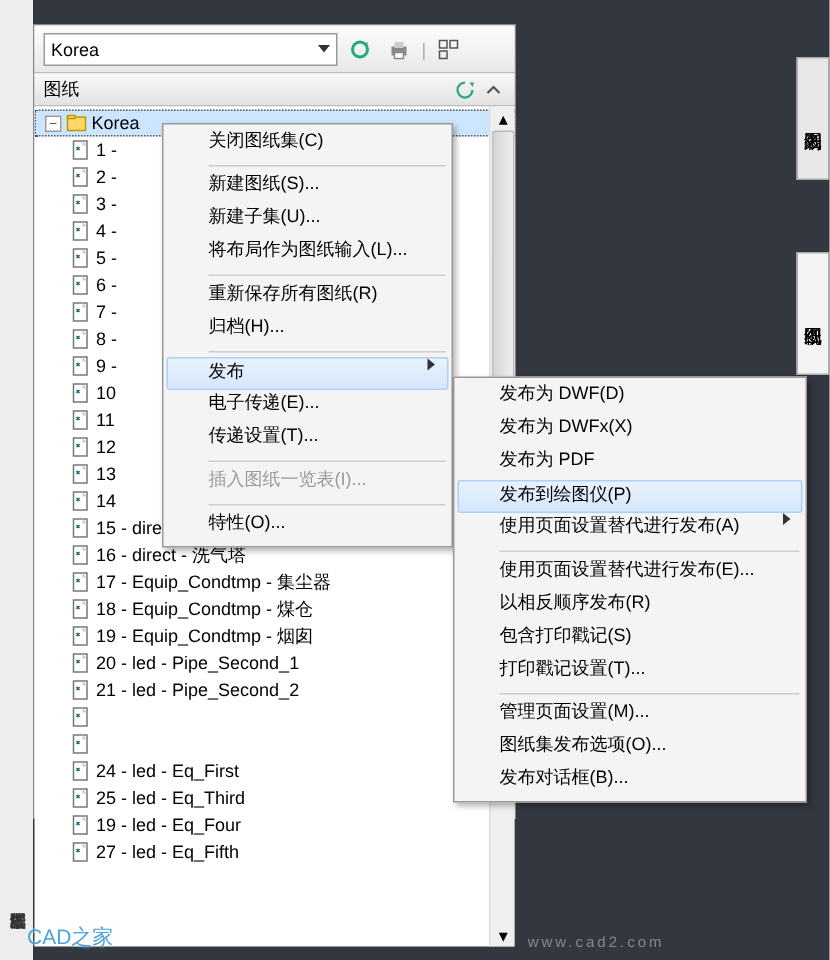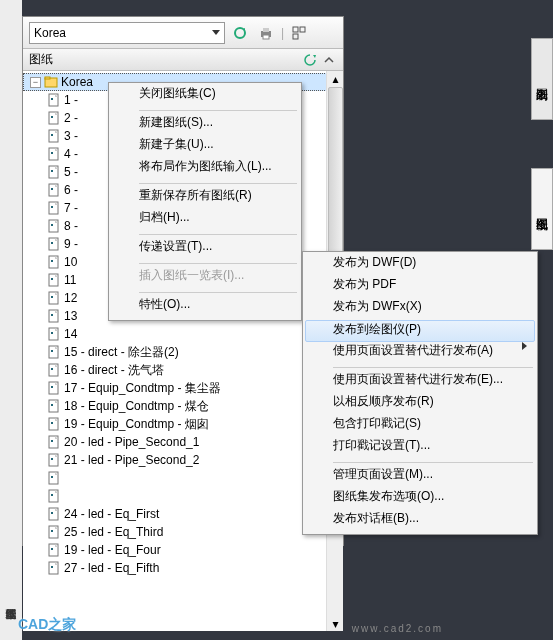--- a/index.html
+++ b/index.html
@@ -25,21 +25,21 @@
 .ctx-menu .mi{height:22px;display:flex;padding:0 24px 0 28px;position:relative;white-space:nowrap}
 .ctx-menu .mi.hover{background:linear-gradient(#e9f2fc,#d4e7fb);border:1px solid #aecff7;border-radius:2px;padding:0 23px 0 27px}
 .ctx-menu .mi.disabled{color:#9a9a9a}
 .ctx-menu .sep{height:1px;background:#ccc;margin:3px 2px 3px 28px}
 .ctx-menu .mi .arrow{position:absolute;right:8px;width:0;height:0;border-top:4px solid transparent;border-bottom:4px solid transparent;border-left:5px solid #333}
 .menu1{left:108px;top:82px;width:194px}
 .menu2{left:302px;top:251px;width:236px}
 .side-tab{position:absolute;right:0;width:22px;background:#e8e8e8;border:1px solid #aaa;writing-mode:vertical-rl;text-align:center;padding:8px 2px;font-size:11px}
 .tab1{top:38px;height:82px}
 .tab2{top:168px;height:82px;background:#f4f4f4}
-.watermark{position:absolute;bottom:6px;left:18px;color:#3a9bd9;font-size:14px;font-weight:bold;opacity:.9;text-shadow:0 0 2px #fff}
+.watermark{position:absolute;bottom:6px;left:18px;color:#3a9bd9;font-size:14px;font-weight:normal;opacity:.9;text-shadow:0 0 2px #fff}
 .watermark2{position:absolute;bottom:6px;right:110px;color:#888;font-size:10px;letter-spacing:2px}
 .scrollbar{position:absolute;right:0;top:0;width:17px;height:100%;background:#efefef;border-left:1px solid #ddd}
 .scrollbar .thumb{position:absolute;top:16px;width:15px;left:1px;height:220px;background:linear-gradient(90deg,#d4d4d4,#efefef);border:1px solid #bbb;border-radius:2px}
 .scrollbar .arr{position:absolute;width:15px;height:15px;left:1px;display:flex;align-items:center;justify-content:center}
 </style>
 </head>
 <body>
 
 <div class="sidebar-left">
   <span class="txt">图纸集管理器</span>
@@ -425,41 +425,48 @@
       <span>将布局作为图纸输入(L)...</span>
     </div>
     <div class="sep"></div>
     <div class="mi">
       <span>重新保存所有图纸(R)</span>
     </div>
     <div class="mi">
       <span>归档(H)...</span>
     </div>
     <div class="sep"></div>
+    <div class="mi hover">
+      <span>发布</span>
+      <span class="arrow"></span>
+    </div>
+    <div class="mi">
+      <span>电子传递(E)...</span>
+    </div>
     <div class="mi">
       <span>传递设置(T)...</span>
     </div>
     <div class="sep"></div>
     <div class="mi disabled">
       <span>插入图纸一览表(I)...</span>
     </div>
     <div class="sep"></div>
     <div class="mi">
       <span>特性(O)...</span>
     </div>
   </div>
 <div class="ctx-menu menu2" id="menu2">
     <div class="mi">
       <span>发布为 DWF(D)</span>
     </div>
     <div class="mi">
+      <span>发布为 DWFx(X)</span>
+    </div>
+    <div class="mi">
       <span>发布为 PDF</span>
-    </div>
-    <div class="mi">
-      <span>发布为 DWFx(X)</span>
     </div>
     <div class="mi hover">
       <span>发布到绘图仪(P)</span>
     </div>
     <div class="mi">
       <span>使用页面设置替代进行发布(A)</span>
       <span class="arrow"></span>
     </div>
     <div class="sep"></div>
     <div class="mi">

